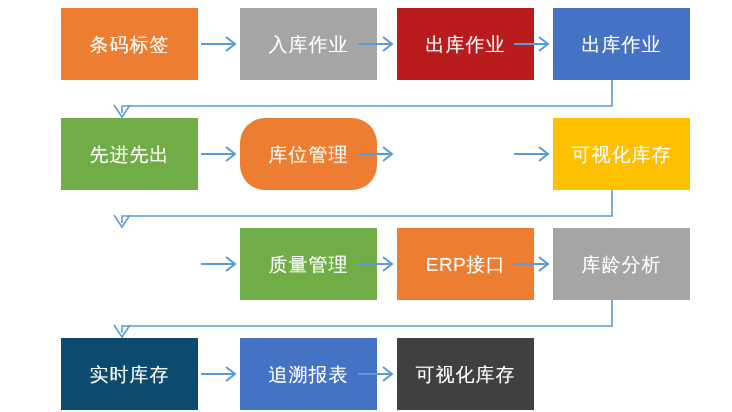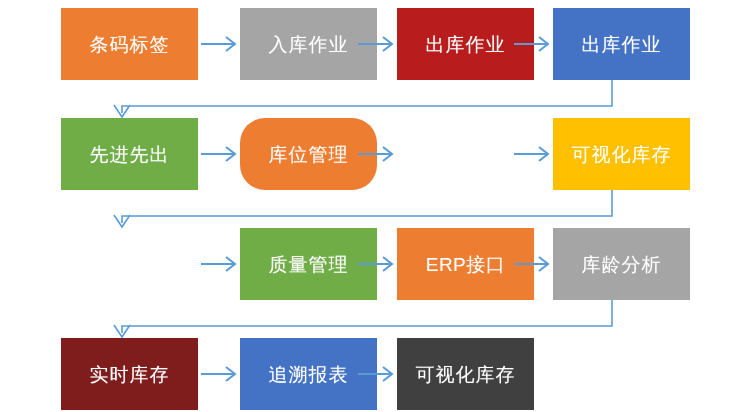--- a/index.html
+++ b/index.html
@@ -162,21 +162,21 @@
     </div>
   </div>
 
   <div class="row-connector" style="top:300px;">
     <svg width="732" height="40" viewBox="0 0 732 40">
       <path d="M612 0 V26 H122 V33 M114 25 L122 37 L130 25" fill="none" stroke="#5B9BD5" stroke-width="1.6" stroke-linejoin="miter"></path>
     </svg>
   </div>
 
   <div class="row" style="top:338px;">
-    <div class="node" style="left: 53px; background: #7f1d1d;">
+    <div class="node" style="left: 53px; background: #0c4a6e;">
       <span class="node-label">实时库存</span>
     </div>
     <div class="node" style="left: 232px; background: rgb(68, 114, 196);">
       <span class="node-label">追溯报表</span>
     </div>
     <div class="node" style="left: 389px; background: #404040;">
       <span class="node-label">可视化库存</span>
     </div>
     <div class="h-arrow" style="left:192px;">
       <svg width="42" height="20" viewBox="0 0 42 20">

